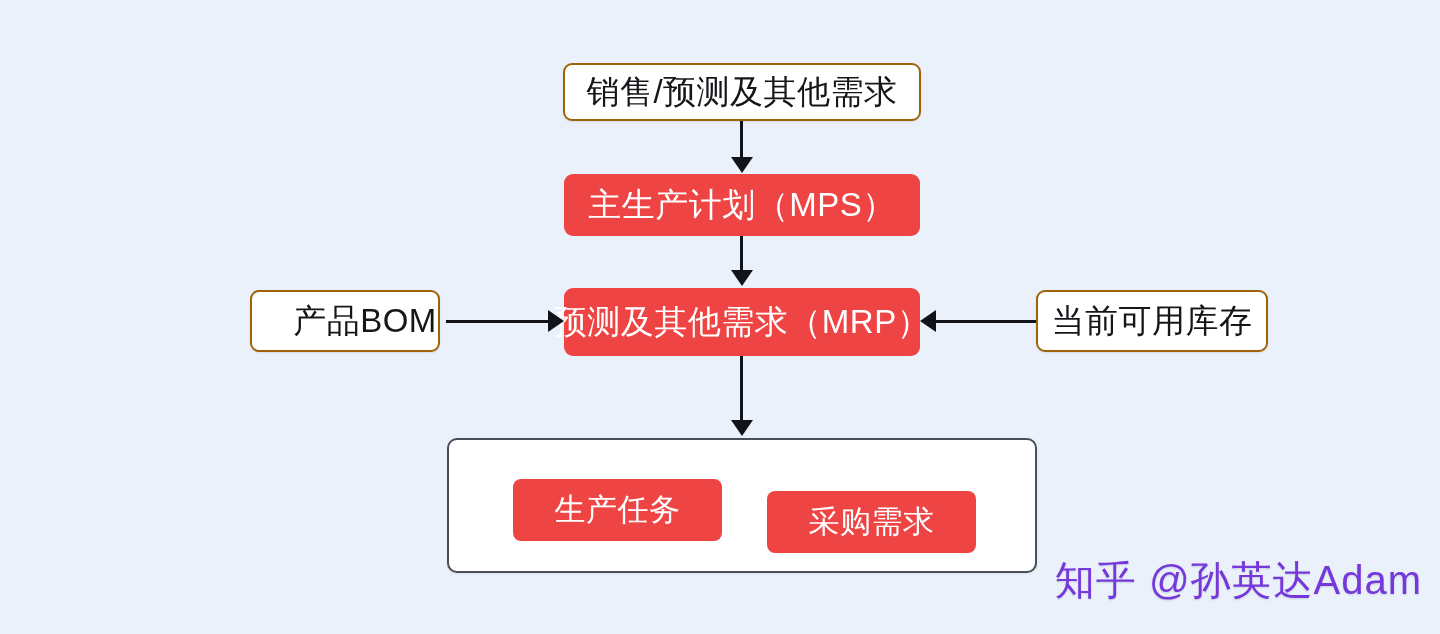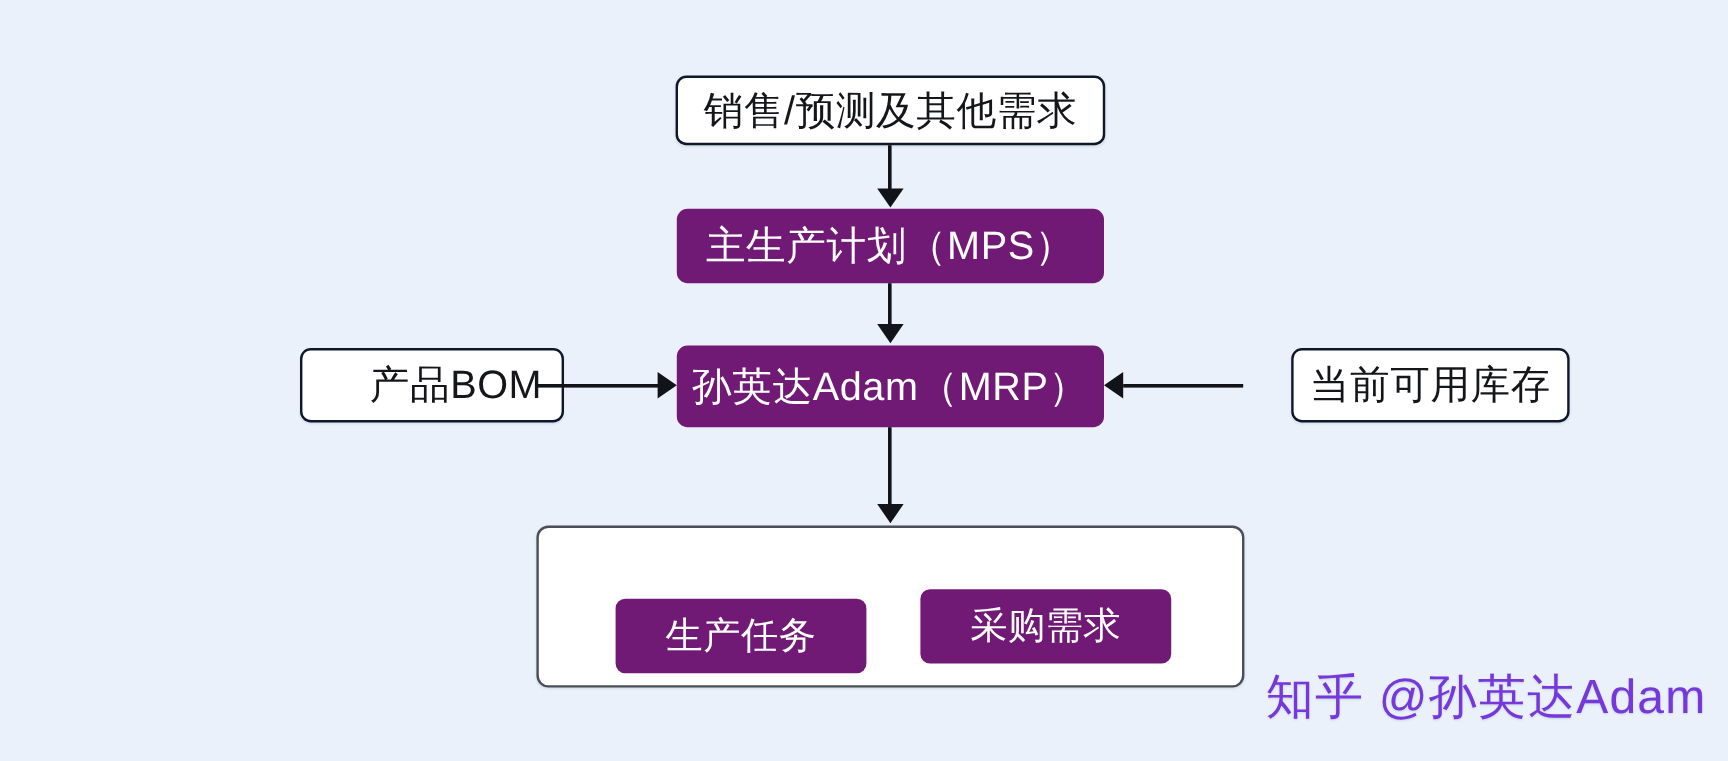--- a/index.html
+++ b/index.html
@@ -28,30 +28,30 @@
     display: flex;
     align-items: center;
     justify-content: center;
     text-align: center;
     line-height: 1.1;
     white-space: nowrap;
   }
 
   .node-white {
     background: #ffffff;
-    border: 2px solid #0f172a;
+    border: 2px solid #a16207;
     border-radius: 9px;
     color: #14161a;
     font-size: 33px;
     letter-spacing: 0.5px;
     box-shadow: 0 1px 2px rgba(40,50,70,0.10);
   }
 
   .node-green {
-    background: #701a75;
+    background: #ef4444;
     border-radius: 9px;
     color: #ffffff;
     font-size: 33px;
     letter-spacing: 0.5px;
   }
 
   .node-green.small {
     font-size: 31px;
     border-radius: 8px;
   }
@@ -122,43 +122,43 @@
   <div class="arrowhead arrow-down" style="left:731px; top:157px;"></div>
 
   <div class="node node-green" style="left:564px; top:174px; width:356px; height:62px;">
     <span>主生产计划（MPS）</span>
   </div>
 
   <div class="conn conn-v" style="left:740px; top:236px; height:36px;"></div>
   <div class="arrowhead arrow-down" style="left:731px; top:270px;"></div>
 
   <div class="node node-green" style="left:564px; top:288px; width:356px; height:68px;">
-    <span>孙英达Adam（MRP）</span>
+    <span>预测及其他需求（MRP）</span>
   </div>
 
-  <div class="node node-white" style="left:250px; top:290px; width:220px; height:62px;padding-left:40px;">
+  <div class="node node-white" style="left:250px; top:290px; width:190px; height:62px;padding-left:40px;">
     <span>产品BOM</span>
   </div>
 
   <div class="conn conn-h" style="left:446px; top:320px; width:104px;"></div>
   <div class="arrowhead arrow-right" style="left:548px; top:310px;"></div>
 
-  <div class="node node-white" style="left:1036px; top:290px; width:232px; height:62px;margin-left:40px;">
+  <div class="node node-white" style="left:1036px; top:290px; width:232px; height:62px;">
     <span>当前可用库存</span>
   </div>
 
   <div class="conn conn-h" style="left:936px; top:320px; width:100px;"></div>
   <div class="arrowhead arrow-left" style="left:920px; top:310px;"></div>
 
   <div class="conn conn-v" style="left:740px; top:356px; height:66px;"></div>
   <div class="arrowhead arrow-down" style="left:731px; top:420px;"></div>
 
   <div class="container-box" style="left:447px; top:438px; width:590px; height:135px;">
 
-    <div class="node node-green small" style="left:64px; top:39px; width:209px; height:62px;margin-top:20px;">
+    <div class="node node-green small" style="left:64px; top:39px; width:209px; height:62px;">
       <span>生产任务</span>
     </div>
 
     <div class="node node-green small" style="left:318px; top:39px; width:209px; height:62px;margin-top:12px;">
       <span>采购需求</span>
     </div>
   </div>
 
   <div id="watermark">知乎 @孙英达Adam</div>
 

